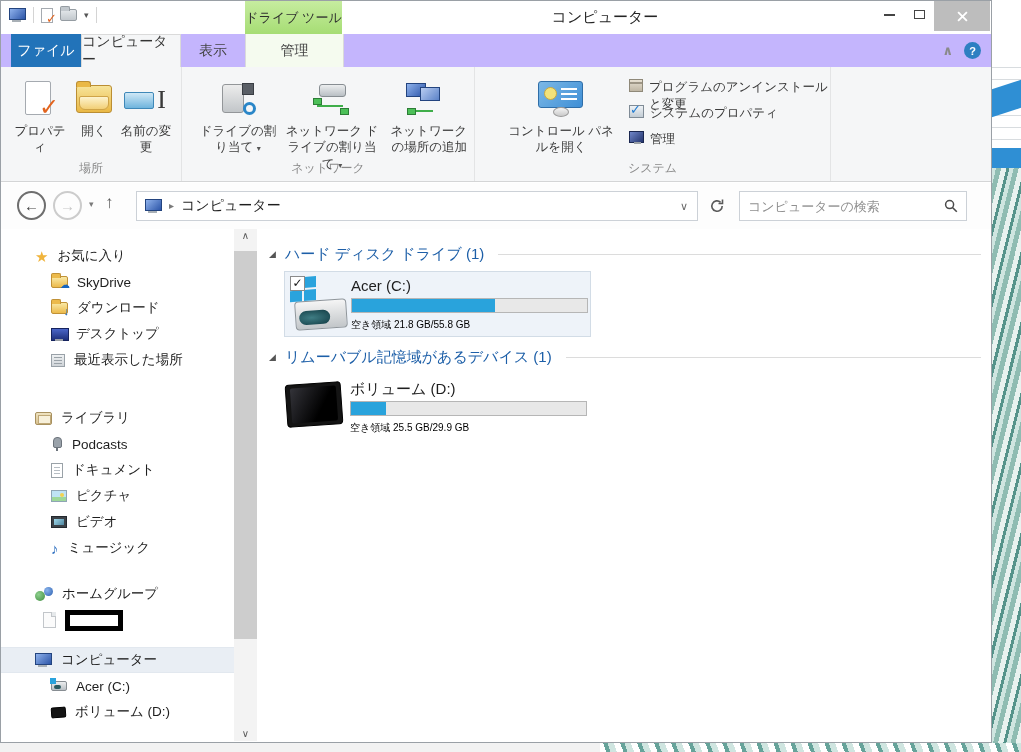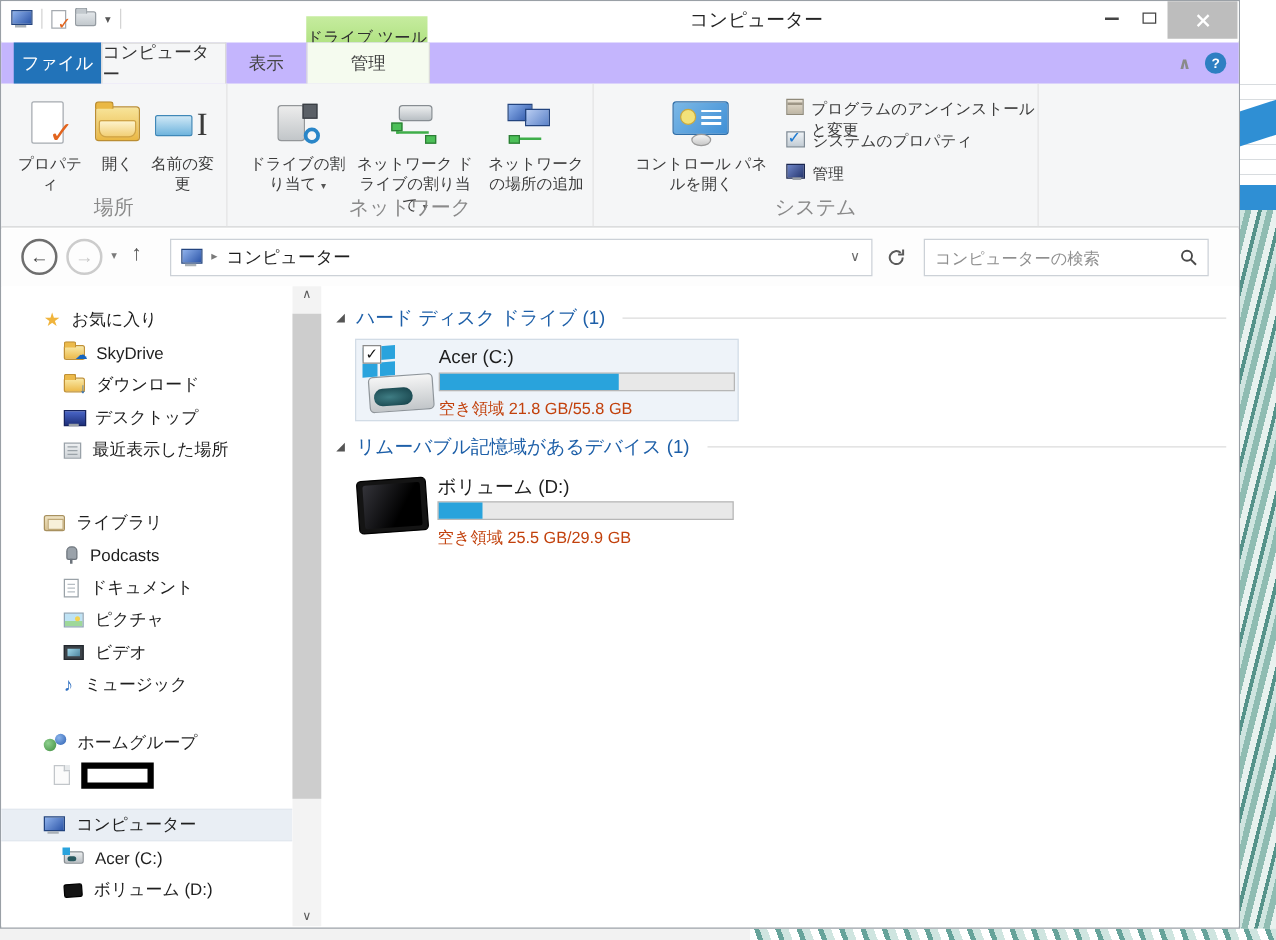--- a/index.html
+++ b/index.html
@@ -18,21 +18,21 @@
   .wb-art { position:absolute; left:600px; right:0; top:0; bottom:0;
     background:repeating-linear-gradient(70deg,#fff 0 6px,#66a39a 6px 10px,#cfe5e0 10px 16px); }
 
   
   .win { position:absolute; left:0; top:0; width:992px; height:743px; background:#fff; border:1px solid #9aa0a6; }
 
   
   .titlebar { position:absolute; left:0; top:0; right:0; height:32px; background:#fff; }
   .qat { position:absolute; left:8px; top:6px; display:flex; align-items:center; gap:7px; }
   .qat-sep { width:1px; height:16px; background:#d4d4d4; }
-  .drivetools { position:absolute; left:244px; top:12px; width:97px; height:33px; background:linear-gradient(#c6ec9f,#a6dd74);
+  .drivetools { position:absolute; left:244px; top:0; width:97px; height:33px; background:linear-gradient(#c6ec9f,#a6dd74);
     display:flex; align-items:center; justify-content:center; font-size:13px; color:#2f2f2f; }
   .wtitle { position:absolute; left:404px; width:400px; top:0; height:32px; line-height:32px; text-align:center; font-size:15px; color:#242424; }
   .wincontrols { position:absolute; right:1px; top:0; display:flex; align-items:flex-start; }
   .wc { width:30px; height:27px; display:flex; align-items:center; justify-content:center; }
   .wc-min-glyph { width:11px; height:2px; background:#444; }
   .wc-max-glyph { width:11px; height:9px; border:1px solid #444; }
   .wc-close { width:56px; height:30px; background:#bdbdbd; display:flex; align-items:center; justify-content:center; }
 
   
   .tabrow { position:absolute; left:0; top:33px; right:0; height:33px; background:#c4b5fd; }
@@ -45,21 +45,21 @@
   .rc-chev { color:#8a8a8a; font-size:13px; font-weight:bold; }
   .rc-help { width:17px; height:17px; border-radius:50%; background:#2e7fc2; color:#fff; font-size:11px; font-weight:bold;
     display:flex; align-items:center; justify-content:center; }
 
   
   .ribbon { position:absolute; left:0; top:66px; right:0; height:115px; background:#f5f6f7; border-bottom:1px solid #d4d5d6; }
   .rgroup { position:absolute; top:0; height:100%; border-right:1px solid #e3e4e5; }
   .g-place { left:0; width:181px; }
   .g-net { left:181px; width:293px; }
   .g-sys { left:474px; width:356px; }
-  .grouplabel { position:absolute; bottom:4px; left:0; right:0; text-align:center; font-size:16px; color:#8a8a8a; }
+  .grouplabel { position:absolute; bottom:4px; left:0; right:0; text-align:center; font-size:12px; color:#8a8a8a; }
   .btnrow { display:flex; padding:7px 2px 0 8px; }
   .bigbtn { display:flex; flex-direction:column; align-items:center; text-align:center; font-size:12.5px; color:#3c3c3c;
     line-height:1.3; padding:2px 3px; }
   .bicon { height:46px; display:flex; align-items:center; justify-content:center; margin-bottom:1px; }
   .blabel { display:inline; }
   .ddarrow { font-size:8px; color:#555; }
   .smallcol { display:flex; flex-direction:column; gap:8px; padding:12px 0 0 8px; font-size:12.5px; color:#3c3c3c; }
   .smallbtn { display:flex; align-items:flex-start; gap:6px; height:18px; }
 
   
@@ -101,21 +101,21 @@
   .ghead { position:absolute; left:12px; right:8px; display:flex; align-items:center; font-size:15px; color:#1d5fa8; }
   .gmark { color:#555; font-size:9px; margin-right:9px; }
   .grule { flex:1; height:1px; background:#dcdcdc; margin-left:14px; }
   .ghead1 { top:16px; } .ghead2 { top:119px; }
   .ditem { position:absolute; left:27px; width:307px; height:66px; }
   .ditem1 { top:42px; background:#eef3f9; border:1px solid #d2dce6; }
   .ditem2 { top:146px; }
   .dname { position:absolute; left:66px; top:5px; font-size:15px; color:#1e1e1e; }
   .dbar { position:absolute; left:66px; top:26px; width:237px; height:15px; border:1px solid #b6b6b6; background:#e8e8e8; }
   .dfill { height:100%; background:#29a3dc; }
-  .dfree { position:absolute; left:66px; top:46px; font-size:13px; color:#c2410c; }
+  .dfree { position:absolute; left:66px; top:46px; font-size:10px; color:#000000; }
   .dcheck { position:absolute; left:5px; top:4px; width:15px; height:15px; background:#fff; border:1px solid #8a8a8a;
     font-size:12px; line-height:13px; text-align:center; color:#111; z-index:3; }
 
   
   .ic { display:inline-block; position:relative; flex:none; }
   
   .i-pc { width:17px; height:14px; }
   .i-pc::before { content:""; position:absolute; left:0; top:0; width:15px; height:10px;
     background:linear-gradient(135deg,#8fb2ec,#2c55a8); border:1px solid #23447f; }
   .i-pc::after { content:""; position:absolute; left:3px; bottom:0; width:9px; height:2px; background:#a9b0b6; }

